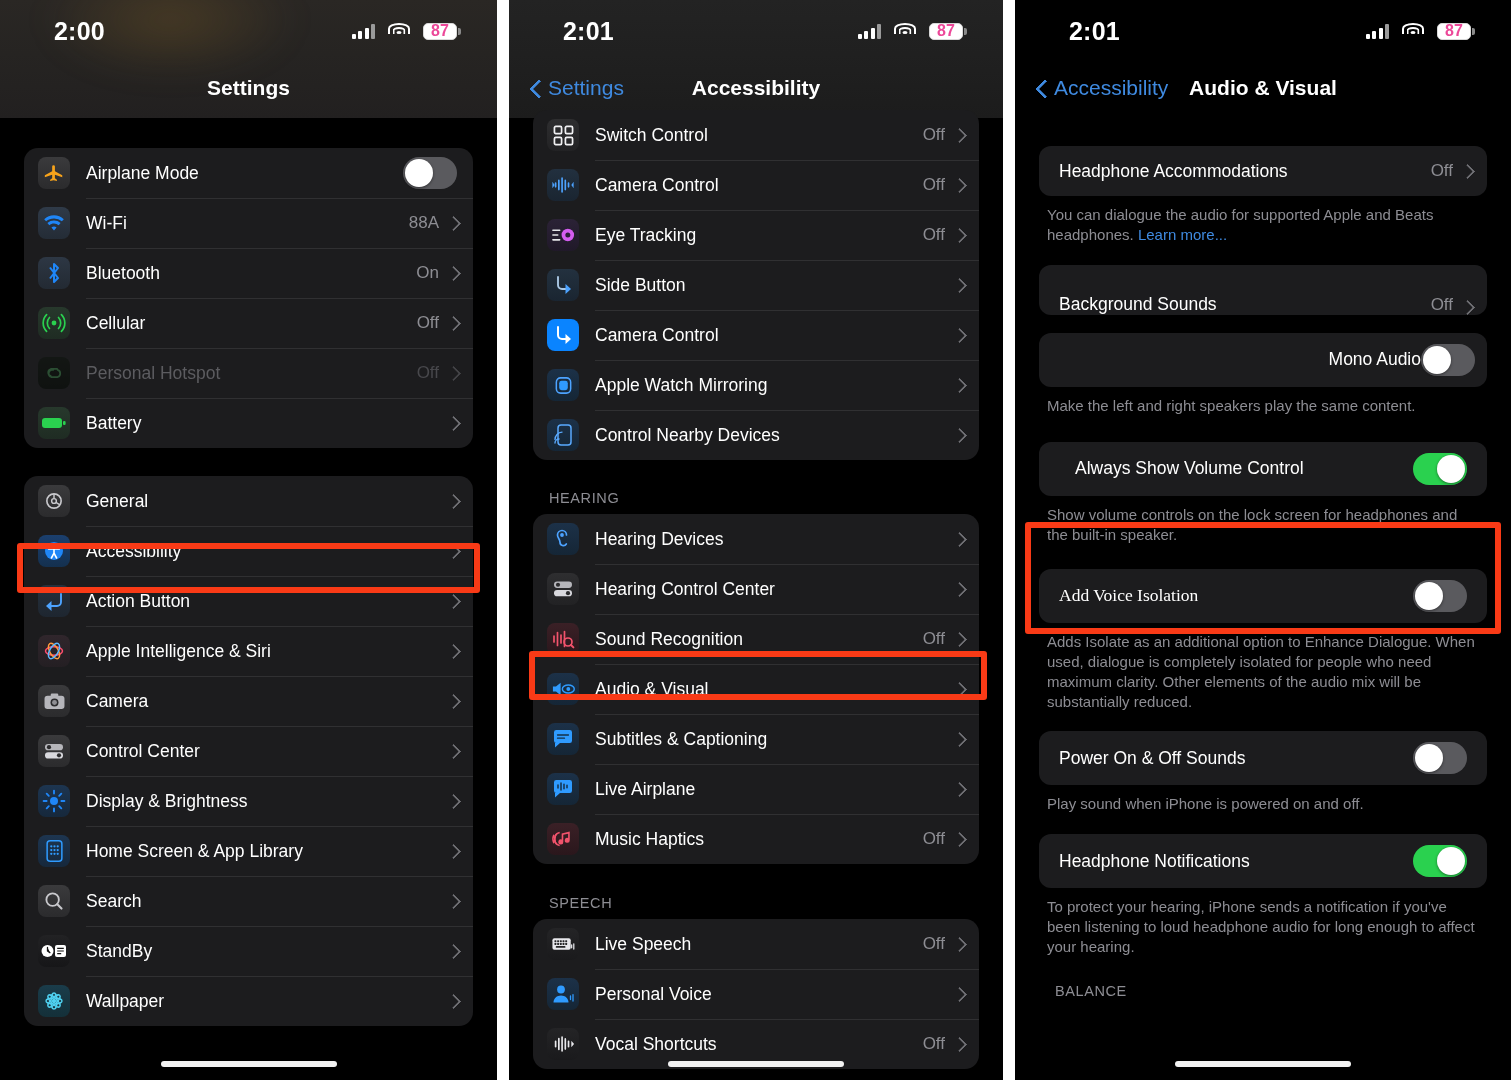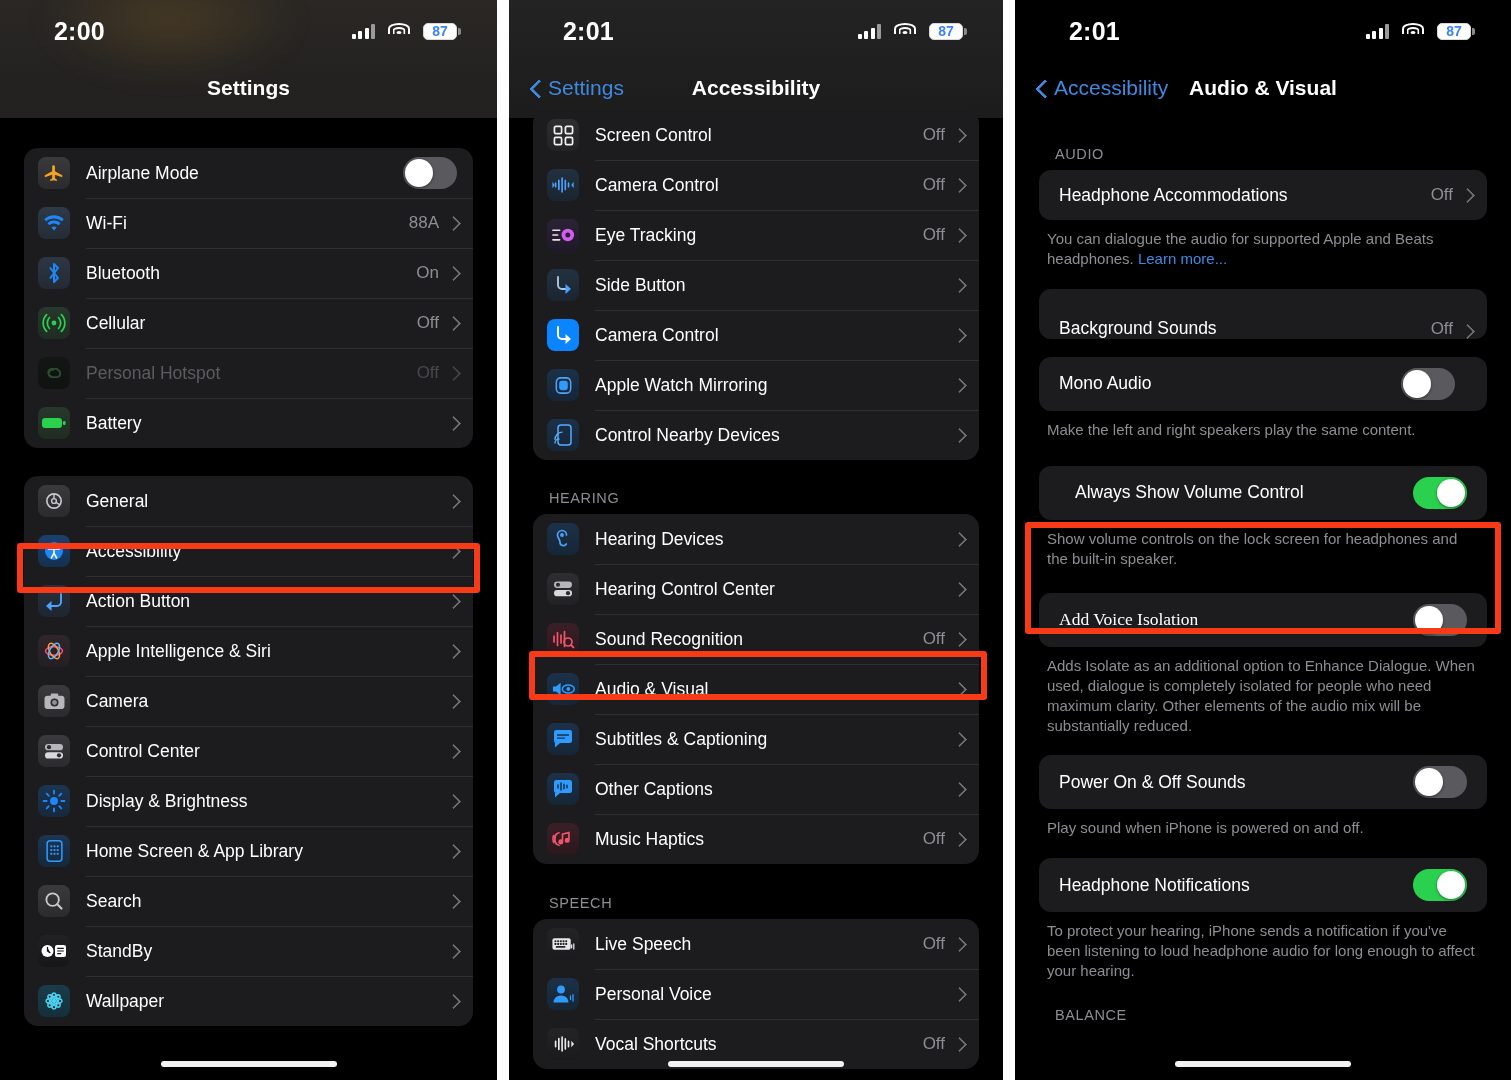--- a/index.html
+++ b/index.html
@@ -34,21 +34,21 @@
     border:2.2px solid #fff; border-bottom:none; border-radius:50% 50% 0 0;
   }
   .wifi span:nth-child(1){ width:22px; height:11px; top:0; }
   .wifi span:nth-child(2){ width:13px; height:7px; top:4px; }
   .wifi span:nth-child(3){ width:5px;  height:3px; top:8px; border-radius:50%; background:#fff; border:none; }
   .batt{ position:relative; width:34px; height:17px; }
   .batt .shell{
     position:absolute; inset:0; border:1.5px solid #d8d8d8; border-radius:5px; background:#fff;
     display:flex; align-items:center; justify-content:center;
   }
-  .batt .num{ font-size:14px; font-weight:700; color:#3b82f6; line-height:1; }
+  .batt .num{ font-size:16px; font-weight:700; color:#ec4899; line-height:1; }
   .batt .nub{
     position:absolute; right:-4px; top:5px; width:3px; height:7px;
     background:#8a8a8a; border-radius:0 2px 2px 0;
   }
 
   
   .navbar{
     position:relative; height:52px; display:flex; align-items:center;
     justify-content:center; z-index:6;
   }
@@ -471,21 +471,21 @@
           <div class="ic" style="background:linear-gradient(180deg,#2e2e30,#222224)">
             <svg width="21" height="21" viewBox="0 0 22 22">
                 <g fill="none" stroke="#f0f0f2" stroke-width="1.8">
                   <rect x="1.5" y="1.5" width="7.5" height="7.5" rx="1.4"></rect>
                   <rect x="13" y="1.5" width="7.5" height="7.5" rx="1.4"></rect>
                   <rect x="1.5" y="13" width="7.5" height="7.5" rx="1.4"></rect>
                   <rect x="13" y="13" width="7.5" height="7.5" rx="1.4"></rect>
                 </g>
               </svg>
           </div>
-          <div class="label">Screen Control</div>
+          <div class="label">Switch Control</div>
           <div class="value">Off</div>
           <div class="chev"></div>
         </div>
         <div class="row">
           <div class="ic" style="background:linear-gradient(180deg,#22303f,#1a2531)">
             <svg width="24" height="18" viewBox="0 0 26 18">
                 <g stroke="#4da3ff" stroke-width="1.8" stroke-linecap="round">
                   <path d="M5 7v4M8.5 4v10M12 1.5v15M15.5 4v10M19 7v4"></path>
                 </g>
                 <path fill="#4da3ff" d="M1.5 5.5 4 9l-2.5 3.5zM24.5 5.5 22 9l2.5 3.5z"></path>
@@ -619,21 +619,21 @@
         </div>
         <div class="row">
           <div class="ic" style="background:linear-gradient(180deg,#1c3148,#152636)">
             <svg width="24" height="22" viewBox="0 0 24 22">
                 <path fill="#2f9bff" d="M3 4.2A2.2 2.2 0 0 1 5.2 2h13.6A2.2 2.2 0 0 1 21 4.2v8.6a2.2 2.2 0 0 1-2.2 2.2H9l-5 4.4v-4.4H5.2A2.2 2.2 0 0 1 3 12.8z"></path>
                 <g stroke="#143048" stroke-width="1.5" stroke-linecap="round">
                   <path d="M7 7v3M10 5v7M13 6.3v4.4M16 7.3v2.4"></path>
                 </g>
               </svg>
           </div>
-          <div class="label">Other Captions</div>
+          <div class="label">Live Airplane</div>
           <div class="chev"></div>
         </div>
         <div class="row">
           <div class="ic" style="background:linear-gradient(180deg,#3a2026,#2a171c)">
             <svg width="25" height="22" viewBox="0 0 26 22">
                 <g fill="none" stroke="#f2536c" stroke-width="1.6">
                   <path d="M9 4.2a7 7 0 0 0 0 13.6"></path>
                   <path d="M6 5.4a8.8 8.8 0 0 0 0 11.2"></path>
                   <path d="M3 6.6a10.4 10.4 0 0 0 0 8.8"></path>
                 </g>
@@ -740,21 +740,20 @@
     <div class="navbar">
       <div class="nav-back">
         <span class="chev-left"></span>
         <span>Accessibility</span>
       </div>
       <div class="nav-title">Audio &amp; Visual</div>
     </div>
 
     <div class="content">
       <div style="height:32px"></div>
-      <div class="section-head">AUDIO</div>
 
       <div class="group flat">
         <div class="row noicon" style="padding-left:20px;">
           <div class="label">Headphone Accommodations</div>
           <div class="value">Off</div>
           <div class="chev"></div>
         </div>
       </div>
       <div class="footnote">
         <span>You can dialogue the audio for supported Apple and Beats headphones. </span><a href="#">Learn more...</a>
@@ -766,21 +765,21 @@
         <div class="row noicon" style="padding-left:20px;align-items:flex-end;">
           <div class="label">Background Sounds</div>
           <div class="value">Off</div>
           <div class="chev"></div>
         </div>
       </div>
 
       <div style="height:18px"></div>
 
       <div class="group flat">
-        <div class="row noicon" style="padding-left:20px; padding-right:32px; min-height:54px;">
+        <div class="row noicon" style="padding-left:20px; padding-right:12px; min-height:54px;text-align:right;">
           <div class="label">Mono Audio</div>
           <div class="toggle">
               <div class="knob"></div>
             </div>
         </div>
       </div>
       <div class="footnote">Make the left and right speakers play the same content.</div>
 
       <div style="height:26px"></div>
 

